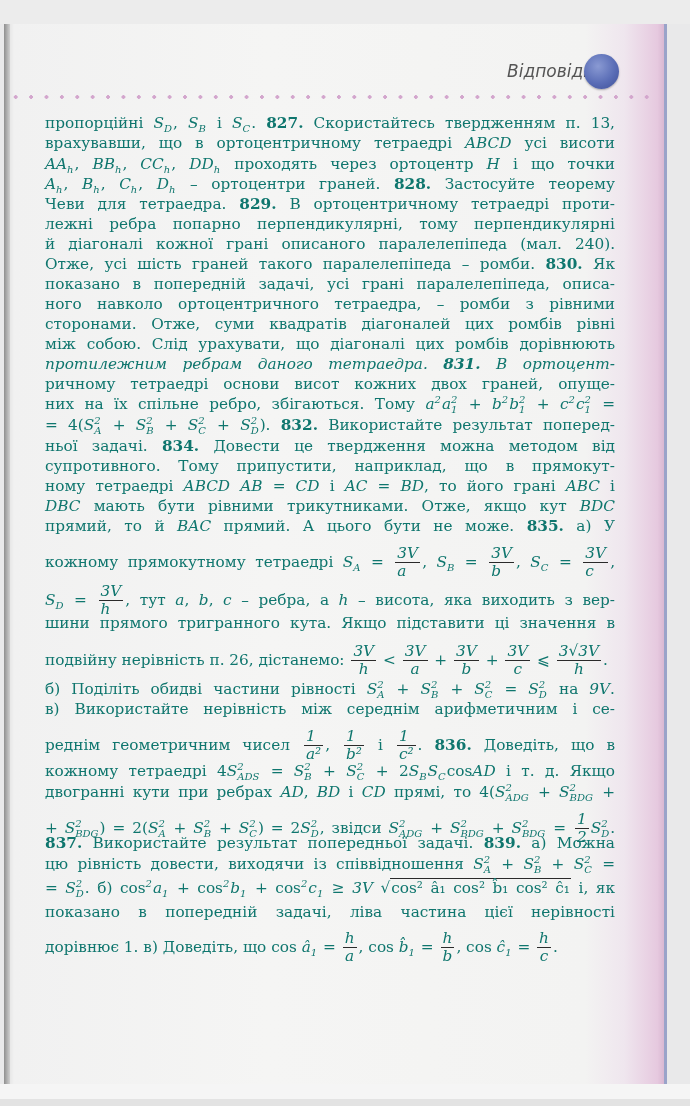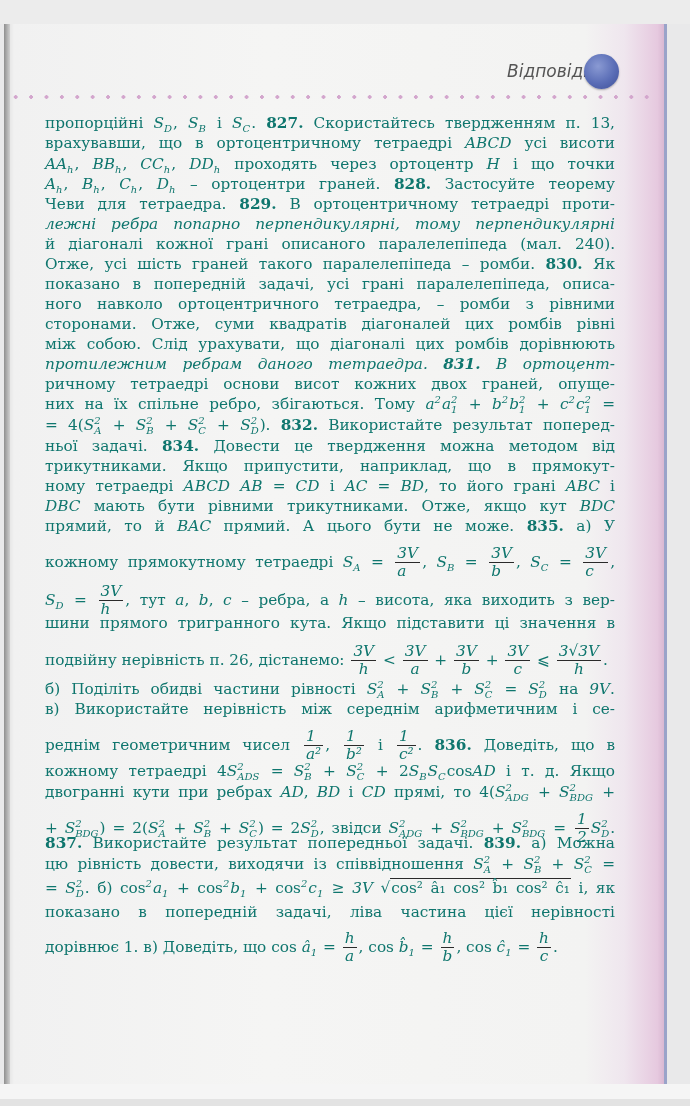--- a/index.html
+++ b/index.html
@@ -60,33 +60,33 @@
 <div class="header-label">Відповіді</div>
 <div class="header-ball"></div>
 <div class="dot-rule"></div>
 
 <div id="text-body">
     <div class="line just" style="top: 114px;"><span>пропорційні </span><span><span class="i">S</span><span class="supsub i"><span>&nbsp;</span><span>D</span></span></span><span>, </span><span><span class="i">S</span><span class="supsub i"><span>&nbsp;</span><span>B</span></span></span><span> і </span><span><span class="i">S</span><span class="supsub i"><span>&nbsp;</span><span>C</span></span></span><span>. </span><span class="b">827.</span><span> Скористайтесь твердженням п. 13,</span></div>
     <div class="line just" style="top: 134px;"><span>врахувавши, що в ортоцентричному тетраедрі </span><span class="i">ABCD</span><span> усі висоти</span></div>
     <div class="line just" style="top: 155px;"><span><span class="i">AA</span><span class="supsub i"><span>&nbsp;</span><span>h</span></span></span><span>, </span><span><span class="i">BB</span><span class="supsub i"><span>&nbsp;</span><span>h</span></span></span><span>, </span><span><span class="i">CC</span><span class="supsub i"><span>&nbsp;</span><span>h</span></span></span><span>, </span><span><span class="i">DD</span><span class="supsub i"><span>&nbsp;</span><span>h</span></span></span><span> проходять через ортоцентр </span><span class="i">H</span><span> і що точки</span></div>
     <div class="line just" style="top: 175px;"><span><span class="i">A</span><span class="supsub i"><span>&nbsp;</span><span>h</span></span></span><span>, </span><span><span class="i">B</span><span class="supsub i"><span>&nbsp;</span><span>h</span></span></span><span>, </span><span><span class="i">C</span><span class="supsub i"><span>&nbsp;</span><span>h</span></span></span><span>, </span><span><span class="i">D</span><span class="supsub i"><span>&nbsp;</span><span>h</span></span></span><span> – ортоцентри граней. </span><span class="b">828.</span><span> Застосуйте теорему</span></div>
     <div class="line just" style="top: 195px;"><span>Чеви для тетраедра. </span><span class="b">829.</span><span> В ортоцентричному тетраедрі проти-</span></div>
-    <div class="line just" style="top: 215px; font-style: italic;"><span>лежні ребра попарно перпендикулярні, тому перпендикулярні</span></div>
+    <div class="line just" style="top: 215px;"><span>лежні ребра попарно перпендикулярні, тому перпендикулярні</span></div>
     <div class="line just" style="top: 235px;"><span>й діагоналі кожної грані описаного паралелепіпеда (мал. 240).</span></div>
     <div class="line just" style="top: 255px;"><span>Отже, усі шість граней такого паралелепіпеда – ромби. </span><span class="b">830.</span><span> Як</span></div>
     <div class="line just" style="top: 275px;"><span>показано в попередній задачі, усі грані паралелепіпеда, описа-</span></div>
     <div class="line just" style="top: 295px;"><span>ного навколо ортоцентричного тетраедра, – ромби з рівними</span></div>
     <div class="line just" style="top: 315px;"><span>сторонами. Отже, суми квадратів діагоналей цих ромбів рівні</span></div>
     <div class="line just" style="top: 335px;"><span>між собою. Слід урахувати, що діагоналі цих ромбів дорівнюють</span></div>
     <div class="line just" style="top: 355px; font-style: italic;"><span>протилежним ребрам даного тетраедра. </span><span class="b">831.</span><span> В ортоцент-</span></div>
     <div class="line just" style="top: 375px;"><span>ричному тетраедрі основи висот кожних двох граней, опуще-</span></div>
     <div class="line just" style="top: 395px;"><span>них на їх спільне ребро, збігаються. Тому </span><span><span class="i">a</span><span class="supsub i"><span>2</span><span>&nbsp;</span></span></span><span><span class="i">a</span><span class="supsub i"><span>2</span><span>1</span></span></span><span> + </span><span><span class="i">b</span><span class="supsub i"><span>2</span><span>&nbsp;</span></span></span><span><span class="i">b</span><span class="supsub i"><span>2</span><span>1</span></span></span><span> + </span><span><span class="i">c</span><span class="supsub i"><span>2</span><span>&nbsp;</span></span></span><span><span class="i">c</span><span class="supsub i"><span>2</span><span>1</span></span></span><span> =</span></div>
     <div class="line just" style="top: 416px;"><span>= 4(</span><span><span class="i">S</span><span class="supsub i"><span>2</span><span>A</span></span></span><span> + </span><span><span class="i">S</span><span class="supsub i"><span>2</span><span>B</span></span></span><span> + </span><span><span class="i">S</span><span class="supsub i"><span>2</span><span>C</span></span></span><span> + </span><span><span class="i">S</span><span class="supsub i"><span>2</span><span>D</span></span></span><span>). </span><span class="b">832.</span><span> Використайте результат поперед-</span></div>
     <div class="line just" style="top: 437px;"><span>ньої задачі. </span><span class="b">834.</span><span> Довести це твердження можна методом від</span></div>
-    <div class="line just" style="top: 457px;"><span>трикутниками. Якщо припустити, наприклад, що в прямокут-</span></div>
+    <div class="line just" style="top: 457px;"><span>супротивного. Тому припустити, наприклад, що в прямокут-</span></div>
     <div class="line just" style="top: 477px;"><span>ному тетраедрі </span><span class="i">ABCD AB</span><span> = </span><span class="i">CD</span><span> і </span><span class="i">AC</span><span> = </span><span class="i">BD</span><span>, то його грані </span><span class="i">ABC</span><span> і</span></div>
     <div class="line just" style="top: 497px;"><span class="i">DBC</span><span> мають бути рівними трикутниками. Отже, якщо кут </span><span class="i">BDC</span></div>
     <div class="line just" style="top: 517px;"><span>прямий, то й </span><span class="i">BAC</span><span> прямий. А цього бути не може. </span><span class="b">835.</span><span> а) У</span></div>
     <div class="line just" style="top: 545px;"><span>кожному прямокутному тетраедрі </span><span><span class="i">S</span><span class="supsub i"><span>&nbsp;</span><span>A</span></span></span><span> = </span><span class="frac i"><span class="num">3V</span><span class="den">a</span></span><span>, </span><span><span class="i">S</span><span class="supsub i"><span>&nbsp;</span><span>B</span></span></span><span> = </span><span class="frac i"><span class="num">3V</span><span class="den">b</span></span><span>, </span><span><span class="i">S</span><span class="supsub i"><span>&nbsp;</span><span>C</span></span></span><span> = </span><span class="frac i"><span class="num">3V</span><span class="den">c</span></span><span>,</span></div>
     <div class="line just" style="top: 583px;"><span><span class="i">S</span><span class="supsub i"><span>&nbsp;</span><span>D</span></span></span><span> = </span><span class="frac i"><span class="num">3V</span><span class="den">h</span></span><span>, тут </span><span class="i">a</span><span>, </span><span class="i">b</span><span>, </span><span class="i">c</span><span> – ребра, а </span><span class="i">h</span><span> – висота, яка виходить з вер-</span></div>
     <div class="line just" style="top: 614px;"><span>шини прямого тригранного кута. Якщо підставити ці значення в</span></div>
     <div class="line" style="top: 643px;"><span>подвійну нерівність п. 26, дістанемо: </span><span class="frac i"><span class="num">3V</span><span class="den">h</span></span><span> &lt; </span><span class="frac i"><span class="num">3V</span><span class="den">a</span></span><span> + </span><span class="frac i"><span class="num">3V</span><span class="den">b</span></span><span> + </span><span class="frac i"><span class="num">3V</span><span class="den">c</span></span><span> ⩽ </span><span class="frac i"><span class="num">3√3V</span><span class="den">h</span></span><span>.</span></div>
     <div class="line just" style="top: 680px;"><span>б) Поділіть обидві частини рівності </span><span><span class="i">S</span><span class="supsub i"><span>2</span><span>A</span></span></span><span> + </span><span><span class="i">S</span><span class="supsub i"><span>2</span><span>B</span></span></span><span> + </span><span><span class="i">S</span><span class="supsub i"><span>2</span><span>C</span></span></span><span> = </span><span><span class="i">S</span><span class="supsub i"><span>2</span><span>D</span></span></span><span> на </span><span class="i">9V</span><span>.</span></div>
     <div class="line just" style="top: 700px;"><span>в) Використайте нерівність між середнім арифметичним і се-</span></div>
     <div class="line just" style="top: 728px;"><span>реднім геометричним чисел </span><span class="frac i"><span class="num">1</span><span class="den">a²</span></span><span>, </span><span class="frac i"><span class="num">1</span><span class="den">b²</span></span><span> і </span><span class="frac i"><span class="num">1</span><span class="den">c²</span></span><span>. </span><span class="b">836.</span><span> Доведіть, що в</span></div>

